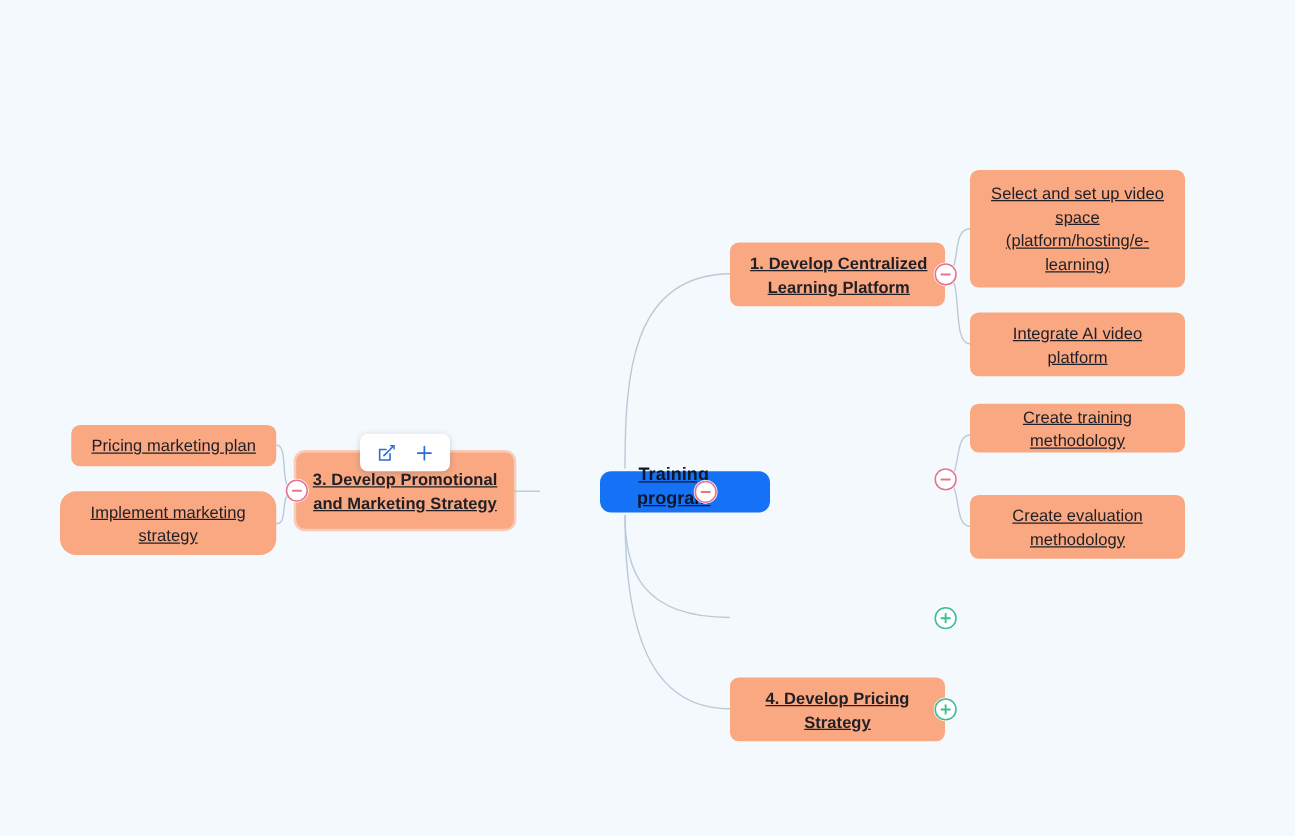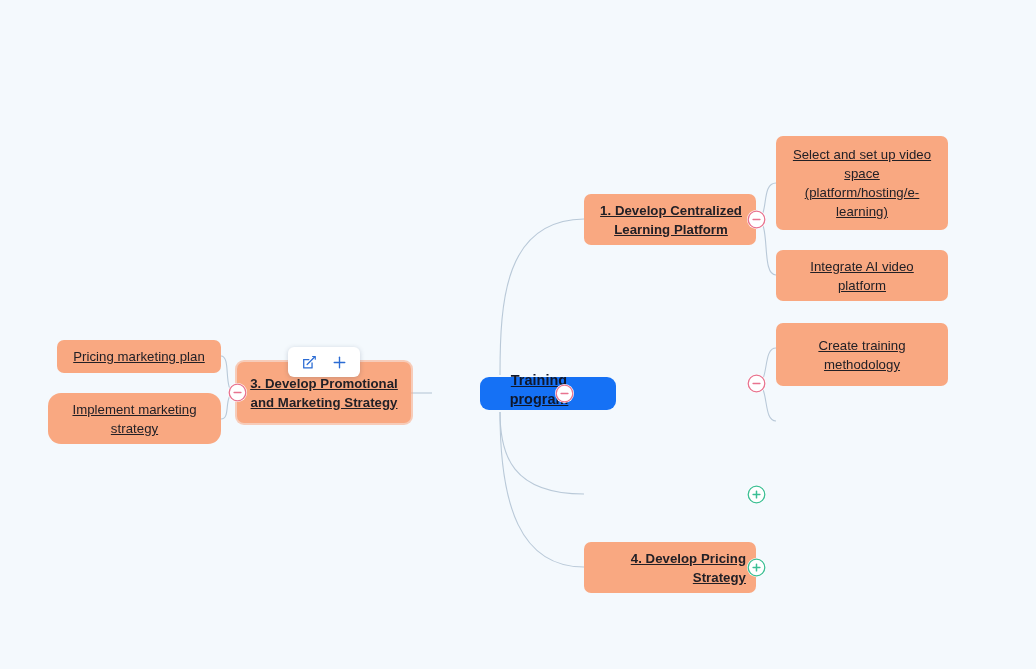--- a/index.html
+++ b/index.html
@@ -161,33 +161,36 @@
     <span class="label">Integrate AI video platform</span>
   </div>
 
   <div class="toggle" style="left:747px; top:374px;">
     <svg width="19" height="19" viewBox="0 0 19 19" aria-hidden="true">
       <circle cx="9.5" cy="9.5" r="8.3" fill="#ffffff" stroke="#e8738f" stroke-width="1.3"></circle>
       <rect x="5.4" y="8.8" width="8.2" height="1.5" rx="0.7" fill="#e8738f"></rect>
     </svg>
   </div>
 
-  <div class="node leaf" style="left:776px; top:323px; width:172px; height:63px;align-items:center;">
+  <div class="node leaf" style="left:776px; top:323px; width:172px; height:39px;align-items:center;">
     <span class="label">Create training methodology</span>
+  </div>
+  <div class="node leaf" style="left:776px; top:396px; width:172px; height:51px;">
+    <span class="label">Create evaluation methodology</span>
   </div>
 
   <div class="toggle" style="left:747px; top:485px;">
     <svg width="19" height="19" viewBox="0 0 19 19" aria-hidden="true">
       <circle cx="9.5" cy="9.5" r="8.3" fill="#ffffff" stroke="#3bbf94" stroke-width="1.3"></circle>
       <rect x="5.4" y="8.8" width="8.2" height="1.5" rx="0.7" fill="#3bbf94"></rect>
       <rect x="8.75" y="5.4" width="1.5" height="8.2" rx="0.7" fill="#3bbf94"></rect>
     </svg>
   </div>
 
-  <div class="node branch" style="left:584px; top:542px; width:172px; height:51px;text-align:right;">
+  <div class="node branch" style="left:584px; top:542px; width:172px; height:51px;">
     <span class="label">4. Develop Pricing Strategy</span>
   </div>
   <div class="toggle" style="left:747px; top:558px;">
     <svg width="19" height="19" viewBox="0 0 19 19" aria-hidden="true">
       <circle cx="9.5" cy="9.5" r="8.3" fill="#ffffff" stroke="#3bbf94" stroke-width="1.3"></circle>
       <rect x="5.4" y="8.8" width="8.2" height="1.5" rx="0.7" fill="#3bbf94"></rect>
       <rect x="8.75" y="5.4" width="1.5" height="8.2" rx="0.7" fill="#3bbf94"></rect>
     </svg>
   </div>
 

